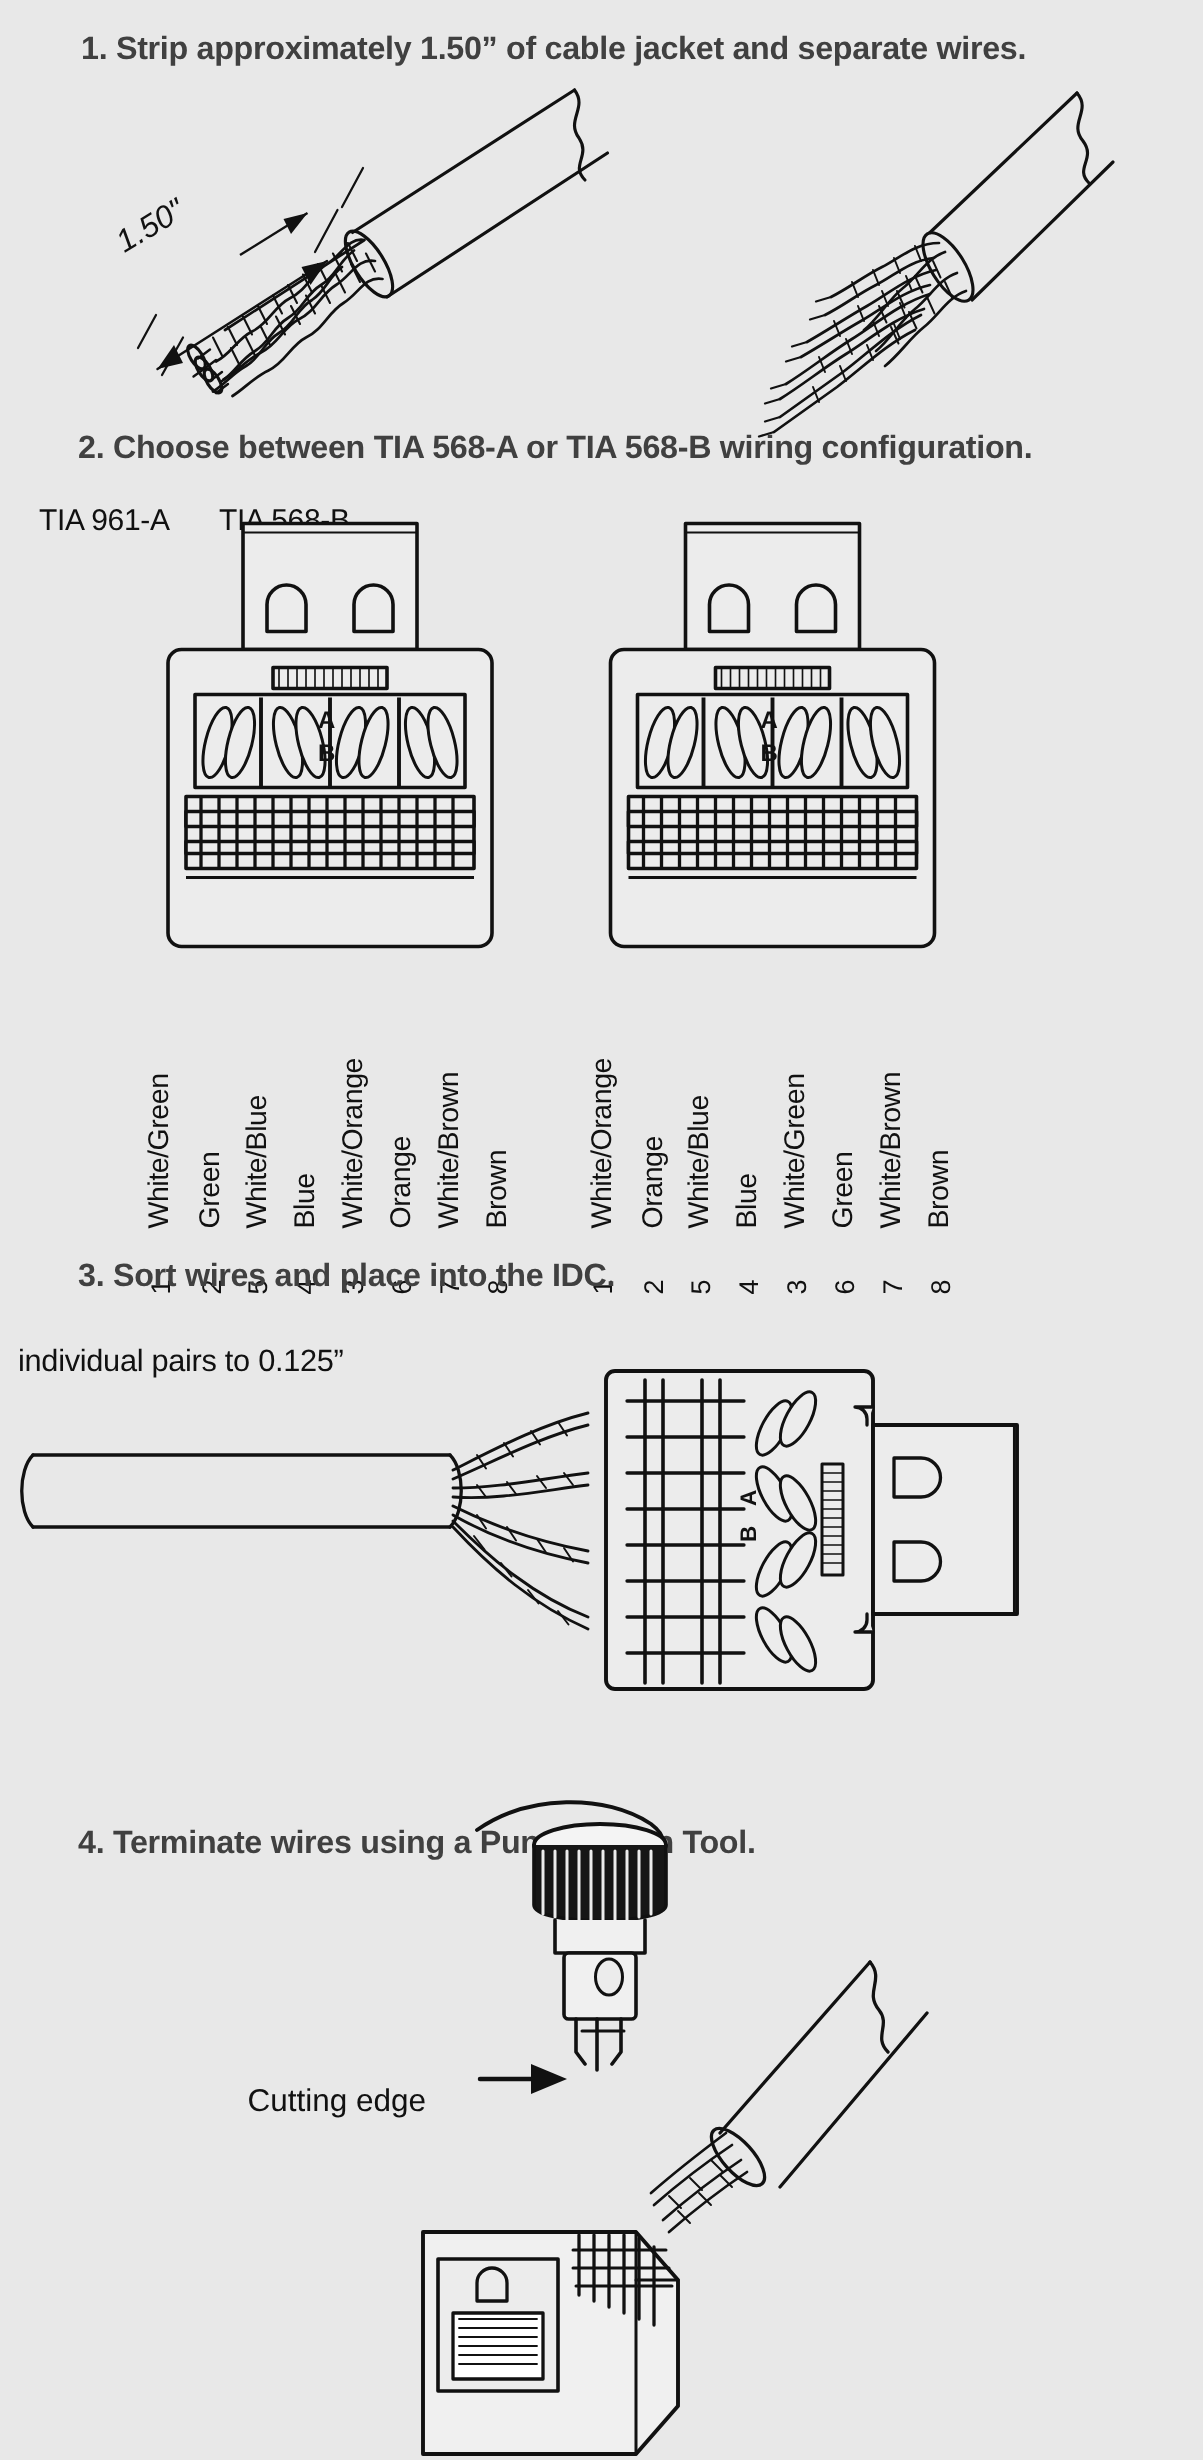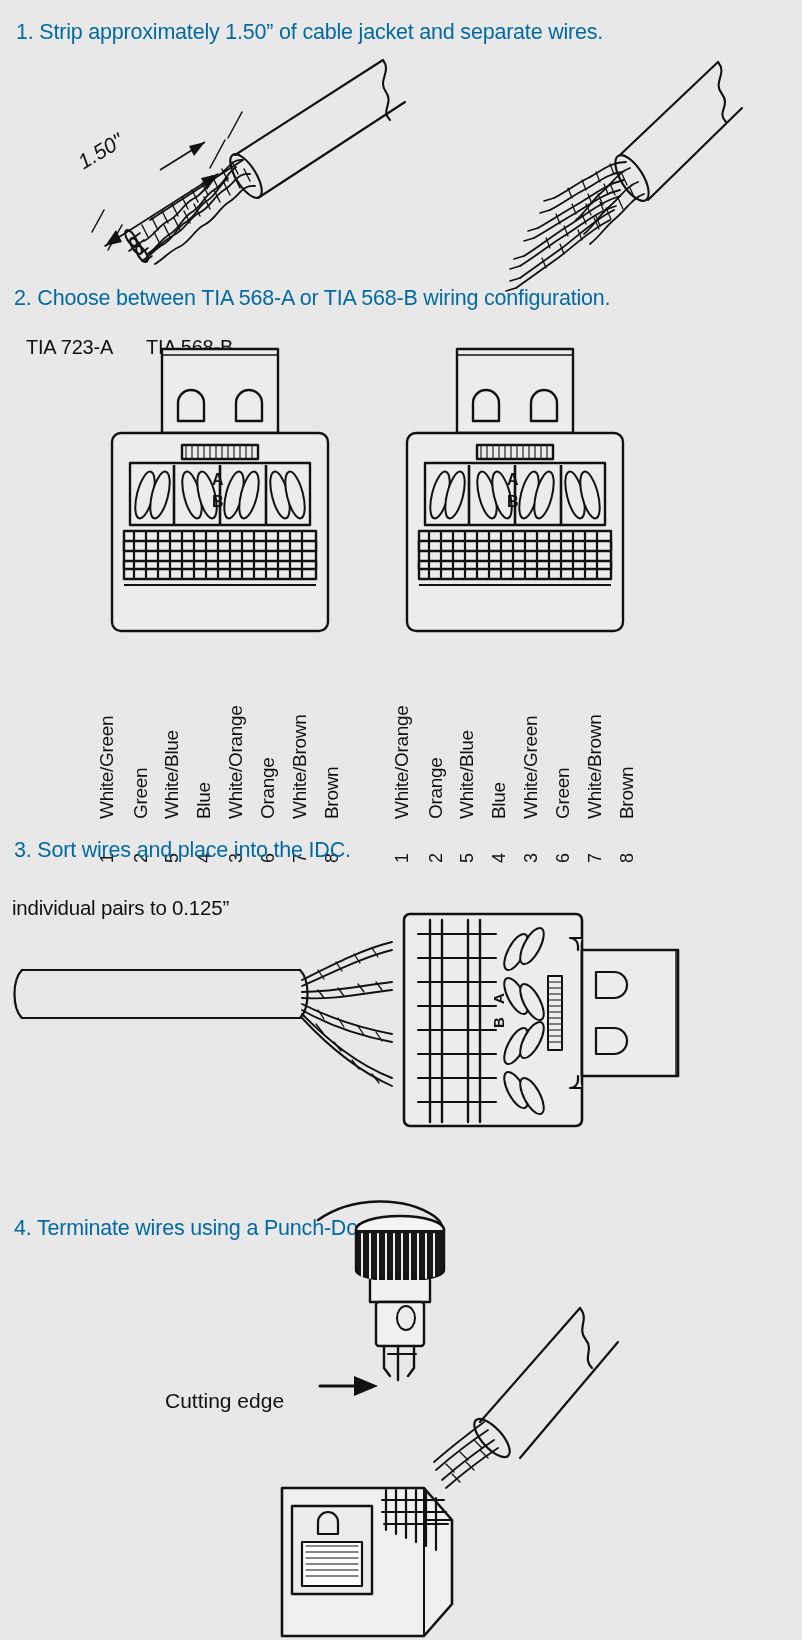--- a/index.html
+++ b/index.html
@@ -12,24 +12,25 @@
     overflow: hidden;
   }
   #page {
     position: relative;
     width: 802px; height: 1640px;
     background: #e8e8e8;
   }
   .step-heading {
     position: absolute;
     font-size: 21.5px;
-    font-weight: 400;
+    font-weight: 700;
     letter-spacing: -0.2px;
     white-space: nowrap;
-    color: #0369a1;
+    color: #404040;
+    margin-left: 38px;
   }
   .note-line {
     position: absolute;
     font-size: 20.5px;
     letter-spacing: -0.2px;
     white-space: nowrap;
     color: #111;
   }
   .cfg-label {
     position: absolute;
@@ -211,21 +212,21 @@
             <path d="M594 168 l5 11"></path>
         </g>
       </g>
     </svg>
   </div>
 
   <div style="position:absolute; left:86px; top:150px; transform:rotate(-31deg); transform-origin:left bottom; font-size:21px; font-style:italic;">1.50"</div>
 
   <div class="step-heading" style="left:14px; top:286px;">2. Choose between TIA 568-A or TIA 568-B wiring configuration.</div>
 
-  <div class="cfg-label" style="left:26px; top:336px;">TIA 723-A</div>
+  <div class="cfg-label" style="left:26px; top:336px;">TIA 961-A</div>
   <div class="cfg-label" style="left:146px; top:336px;">TIA 568-B</div>
 
   <div class="fig" style="left:100px; top:345px;">
     <svg width="275" height="300" viewBox="0 0 275 300">
       <g fill="none" stroke="#111" stroke-width="2.4" stroke-linejoin="round">
 
         <rect x="62" y="4" width="116" height="84" fill="#ececec"></rect>
         <path d="M62 10 H178" stroke-width="1.4"></path>
 
         <path d="M78 76 V58 a13 13 0 0 1 26 0 V76 Z" fill="#ececec"></path>

